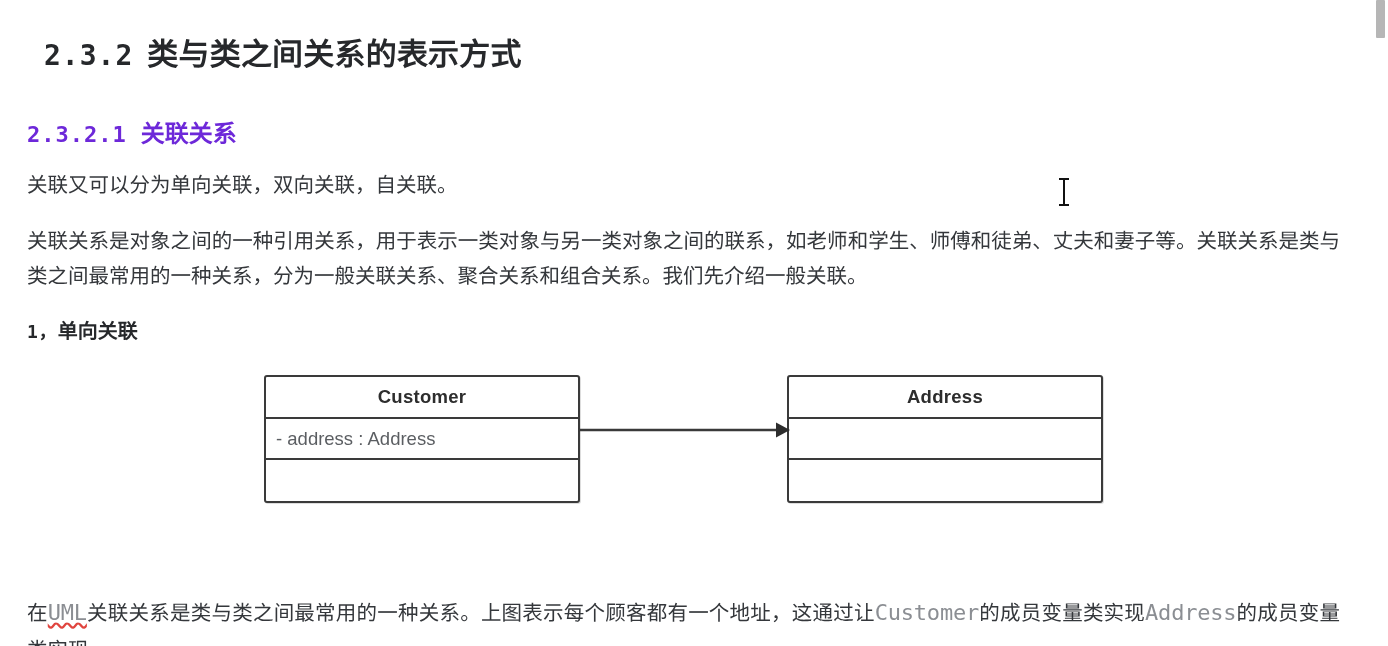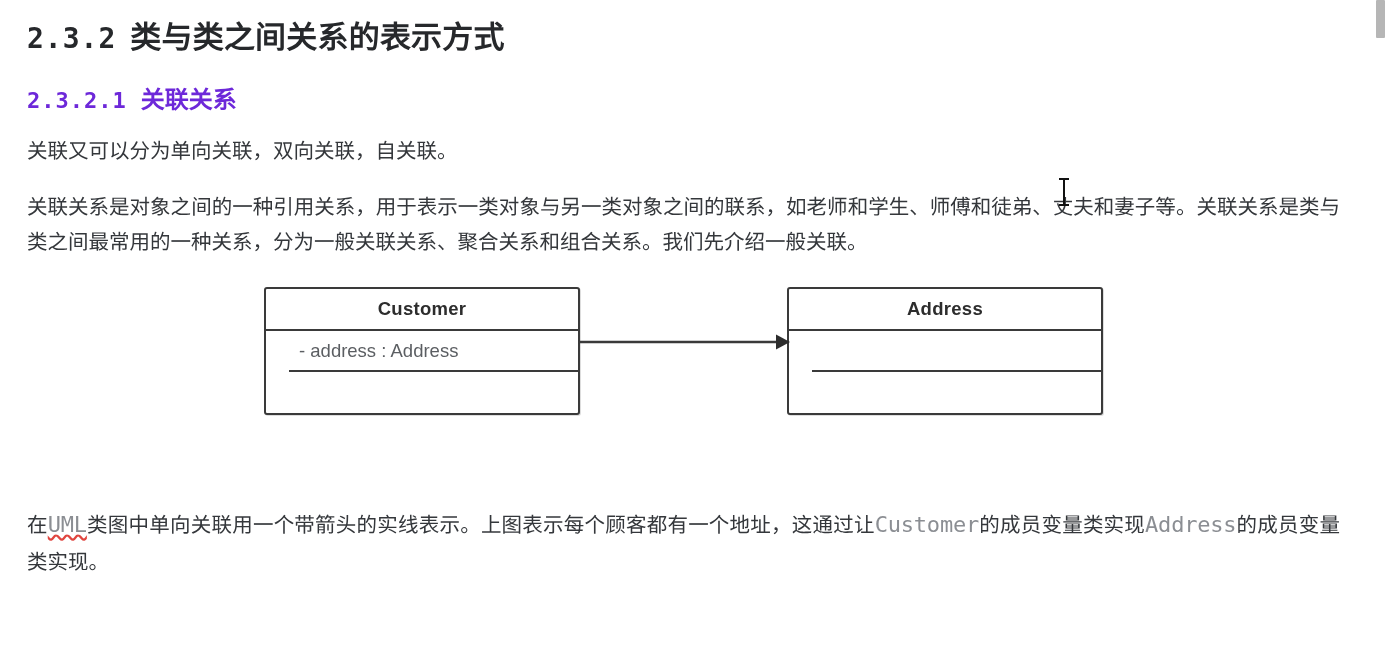--- a/index.html
+++ b/index.html
@@ -28,21 +28,21 @@
 
   .content {
     position: absolute;
     left: 27px;
     top: 0;
     width: 1313px;
   }
 
   
   .h2 {
-    margin: 0;
+    margin: 17px;
     padding-top: 18px;
     font-size: 31px;
     line-height: 1.32;
     font-weight: bold;
     color: #26282b;
     letter-spacing: 0.2px;
     white-space: nowrap;
   }
   .h3 {
     margin: 0;
@@ -123,21 +123,20 @@
     letter-spacing: 0.3px;
   }
   .uml-row {
     height: 41px;
     line-height: 39px;
     padding: 0 10px;
     font-size: 18.5px;
     color: #5b5e62;
     white-space: nowrap;
     overflow: hidden;
-    margin-left: 23px;
   }
   .uml-row.divided { border-bottom: 2px solid #3a3a3a; }
 
   .connector {
     position: absolute;
     left: 551px;
     top: 47px;
     width: 212px;
     height: 20px;
   }
@@ -183,20 +182,23 @@
     </h2>
 
     <h3 class="h3">
       <span class="num">2.3.2.1</span><span class="htext">关联关系</span>
     </h3>
 
     <p class="para tight">关联又可以分为单向关联，双向关联，自关联。</p>
 
     <p class="para">关联关系是对象之间的一种引用关系，用于表示一类对象与另一类对象之间的联系，如老师和学生、师傅和徒弟、丈夫和妻子等。关联关系是类与类之间最常用的一种关系，分为一般关联关系、聚合关系和组合关系。我们先介绍一般关联。</p>
 
+    <p class="bold-line">
+      <span class="num">1，</span><span>单向关联</span>
+    </p>
 
     <div class="diagram">
 
       <div class="uml-box" id="box-customer">
         <div class="uml-title">Customer</div>
         <div class="uml-row divided">- address : Address</div>
         <div class="uml-row"></div>
       </div>
 
       <div class="uml-box" id="box-address">
@@ -205,21 +207,21 @@
         <div class="uml-row"></div>
       </div>
 
       <svg class="connector" viewBox="0 0 212 20">
         <line x1="0" y1="10" x2="198" y2="10" stroke="#3a3a3a" stroke-width="2.4"></line>
         <polygon points="198,2.5 212,10 198,17.5" fill="#2d2d2d"></polygon>
       </svg>
 
     </div>
 
-    <p class="para"><span>在</span><code class="code misspell">UML</code><span>类图中单向关联用一个带箭头的实线表示。上图表示每个顾客都有一个地址，这通过让</span><code class="code">Customer</code><span>的成员变量类实现</span><code class="code">Address</code><span>的成员变量类实现。</span></p>
+    <p class="para"><span>在</span><code class="code misspell">UML</code><span>关联关系是类与类之间最常用的一种关系。上图表示每个顾客都有一个地址，这通过让</span><code class="code">Customer</code><span>的成员变量类实现</span><code class="code">Address</code><span>的成员变量类实现。</span></p>
 
   </div>
 
   <svg class="cursor" viewBox="0 0 16 30">
     <g fill="#111111">
       <rect x="7" y="2" width="2" height="26"></rect>
       <rect x="3" y="1" width="10" height="2"></rect>
       <rect x="3" y="27" width="10" height="2"></rect>
     </g>
   </svg>

